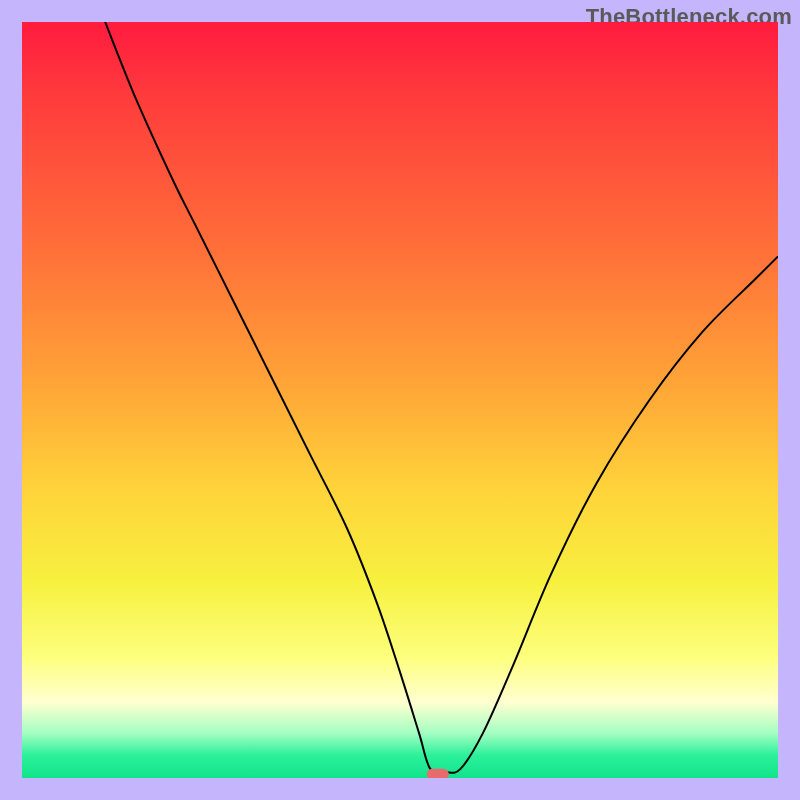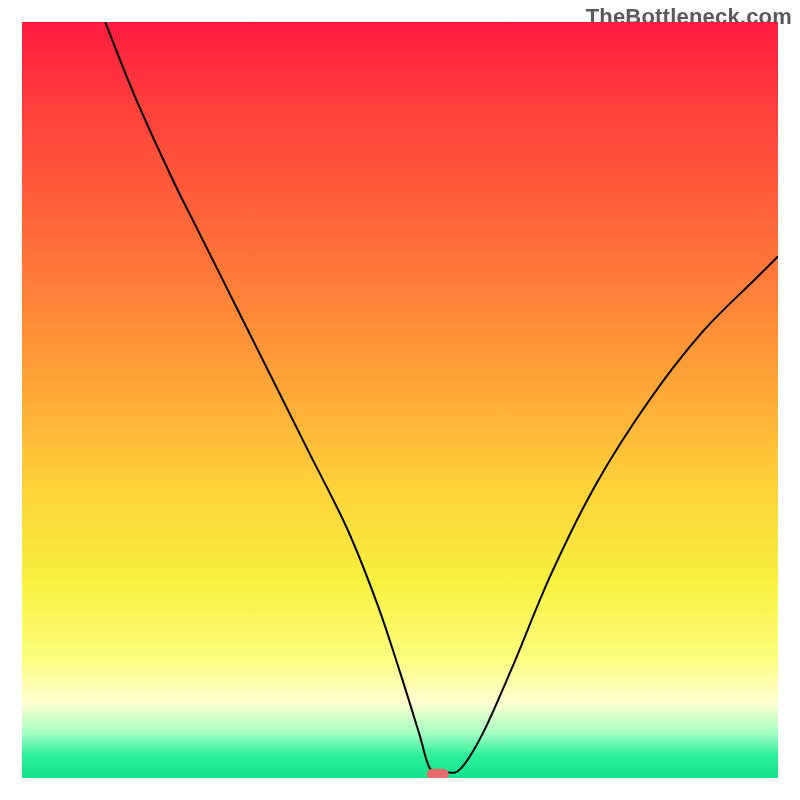--- a/index.html
+++ b/index.html
@@ -8,21 +8,21 @@
     width: 800px;
     height: 800px;
     overflow: hidden;
     background: #000;
     font-family: Arial, Helvetica, sans-serif;
   }
   .frame {
     position: relative;
     width: 800px;
     height: 800px;
-    background: #ffffff;
+    background: #c4b5fd;
   }
   .watermark {
     position: absolute;
     top: 4px;
     right: 8px;
     font-size: 22px;
     font-weight: 600;
     color: #5a5a5a;
     letter-spacing: 0.2px;
     user-select: none;

